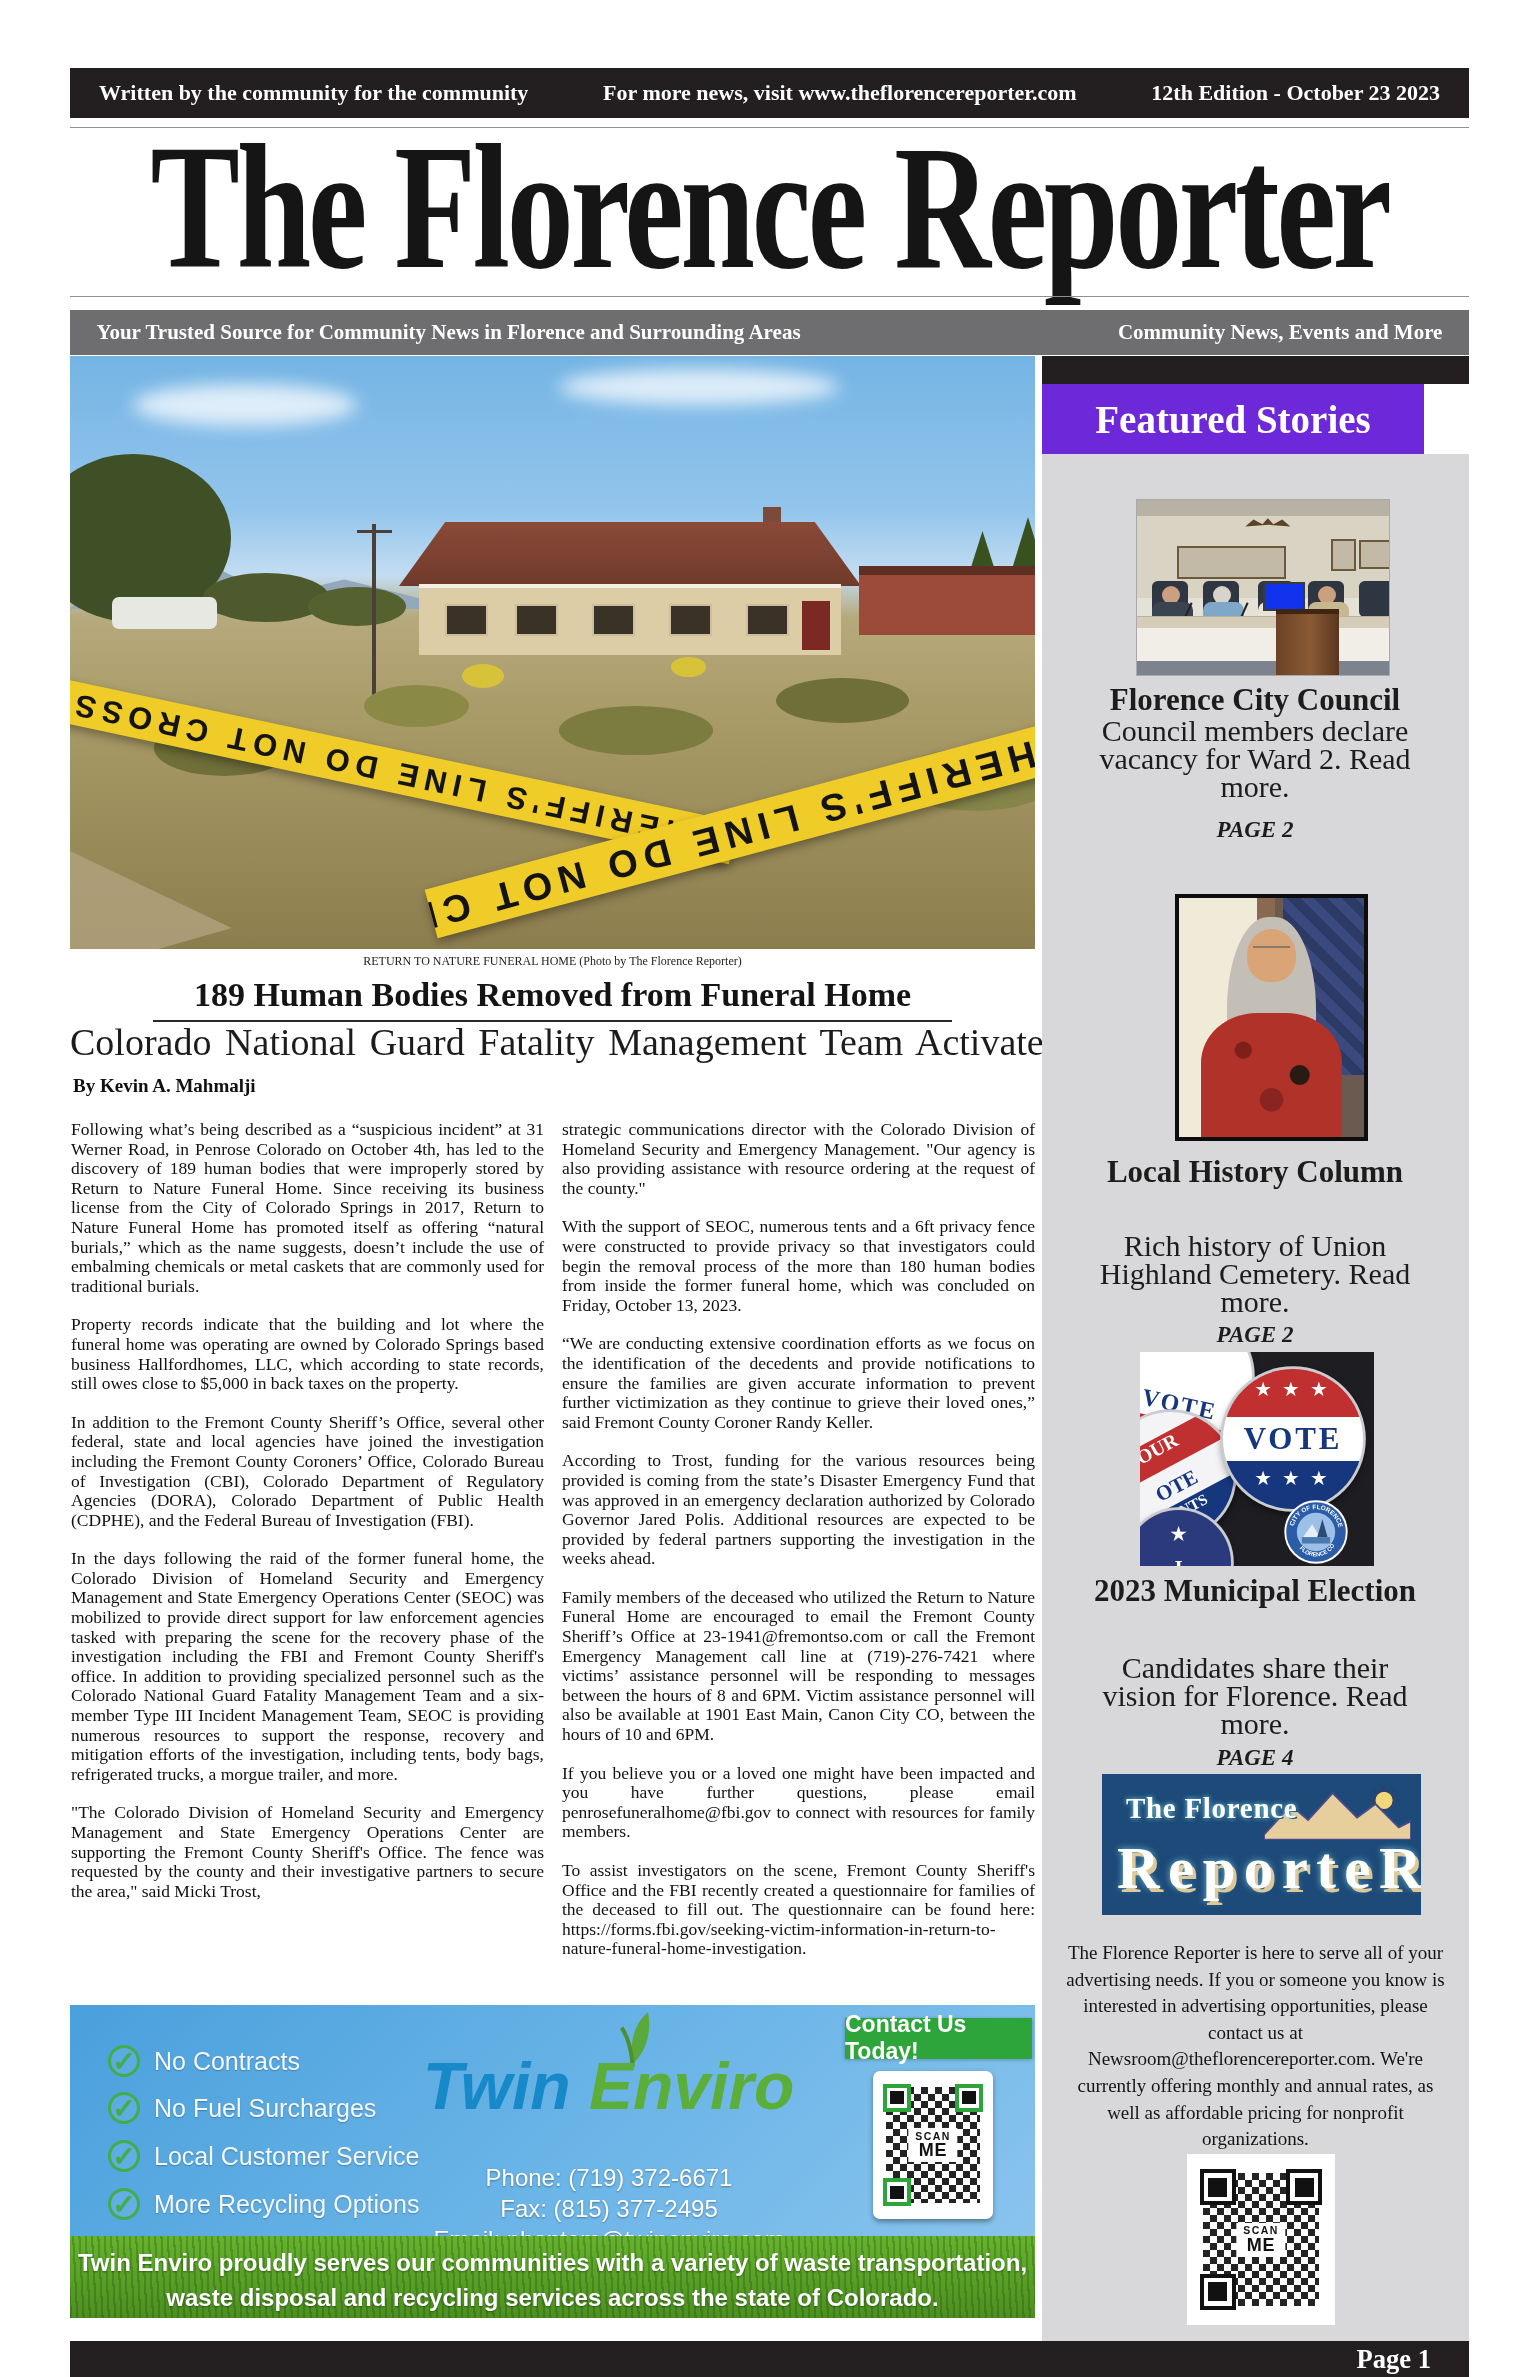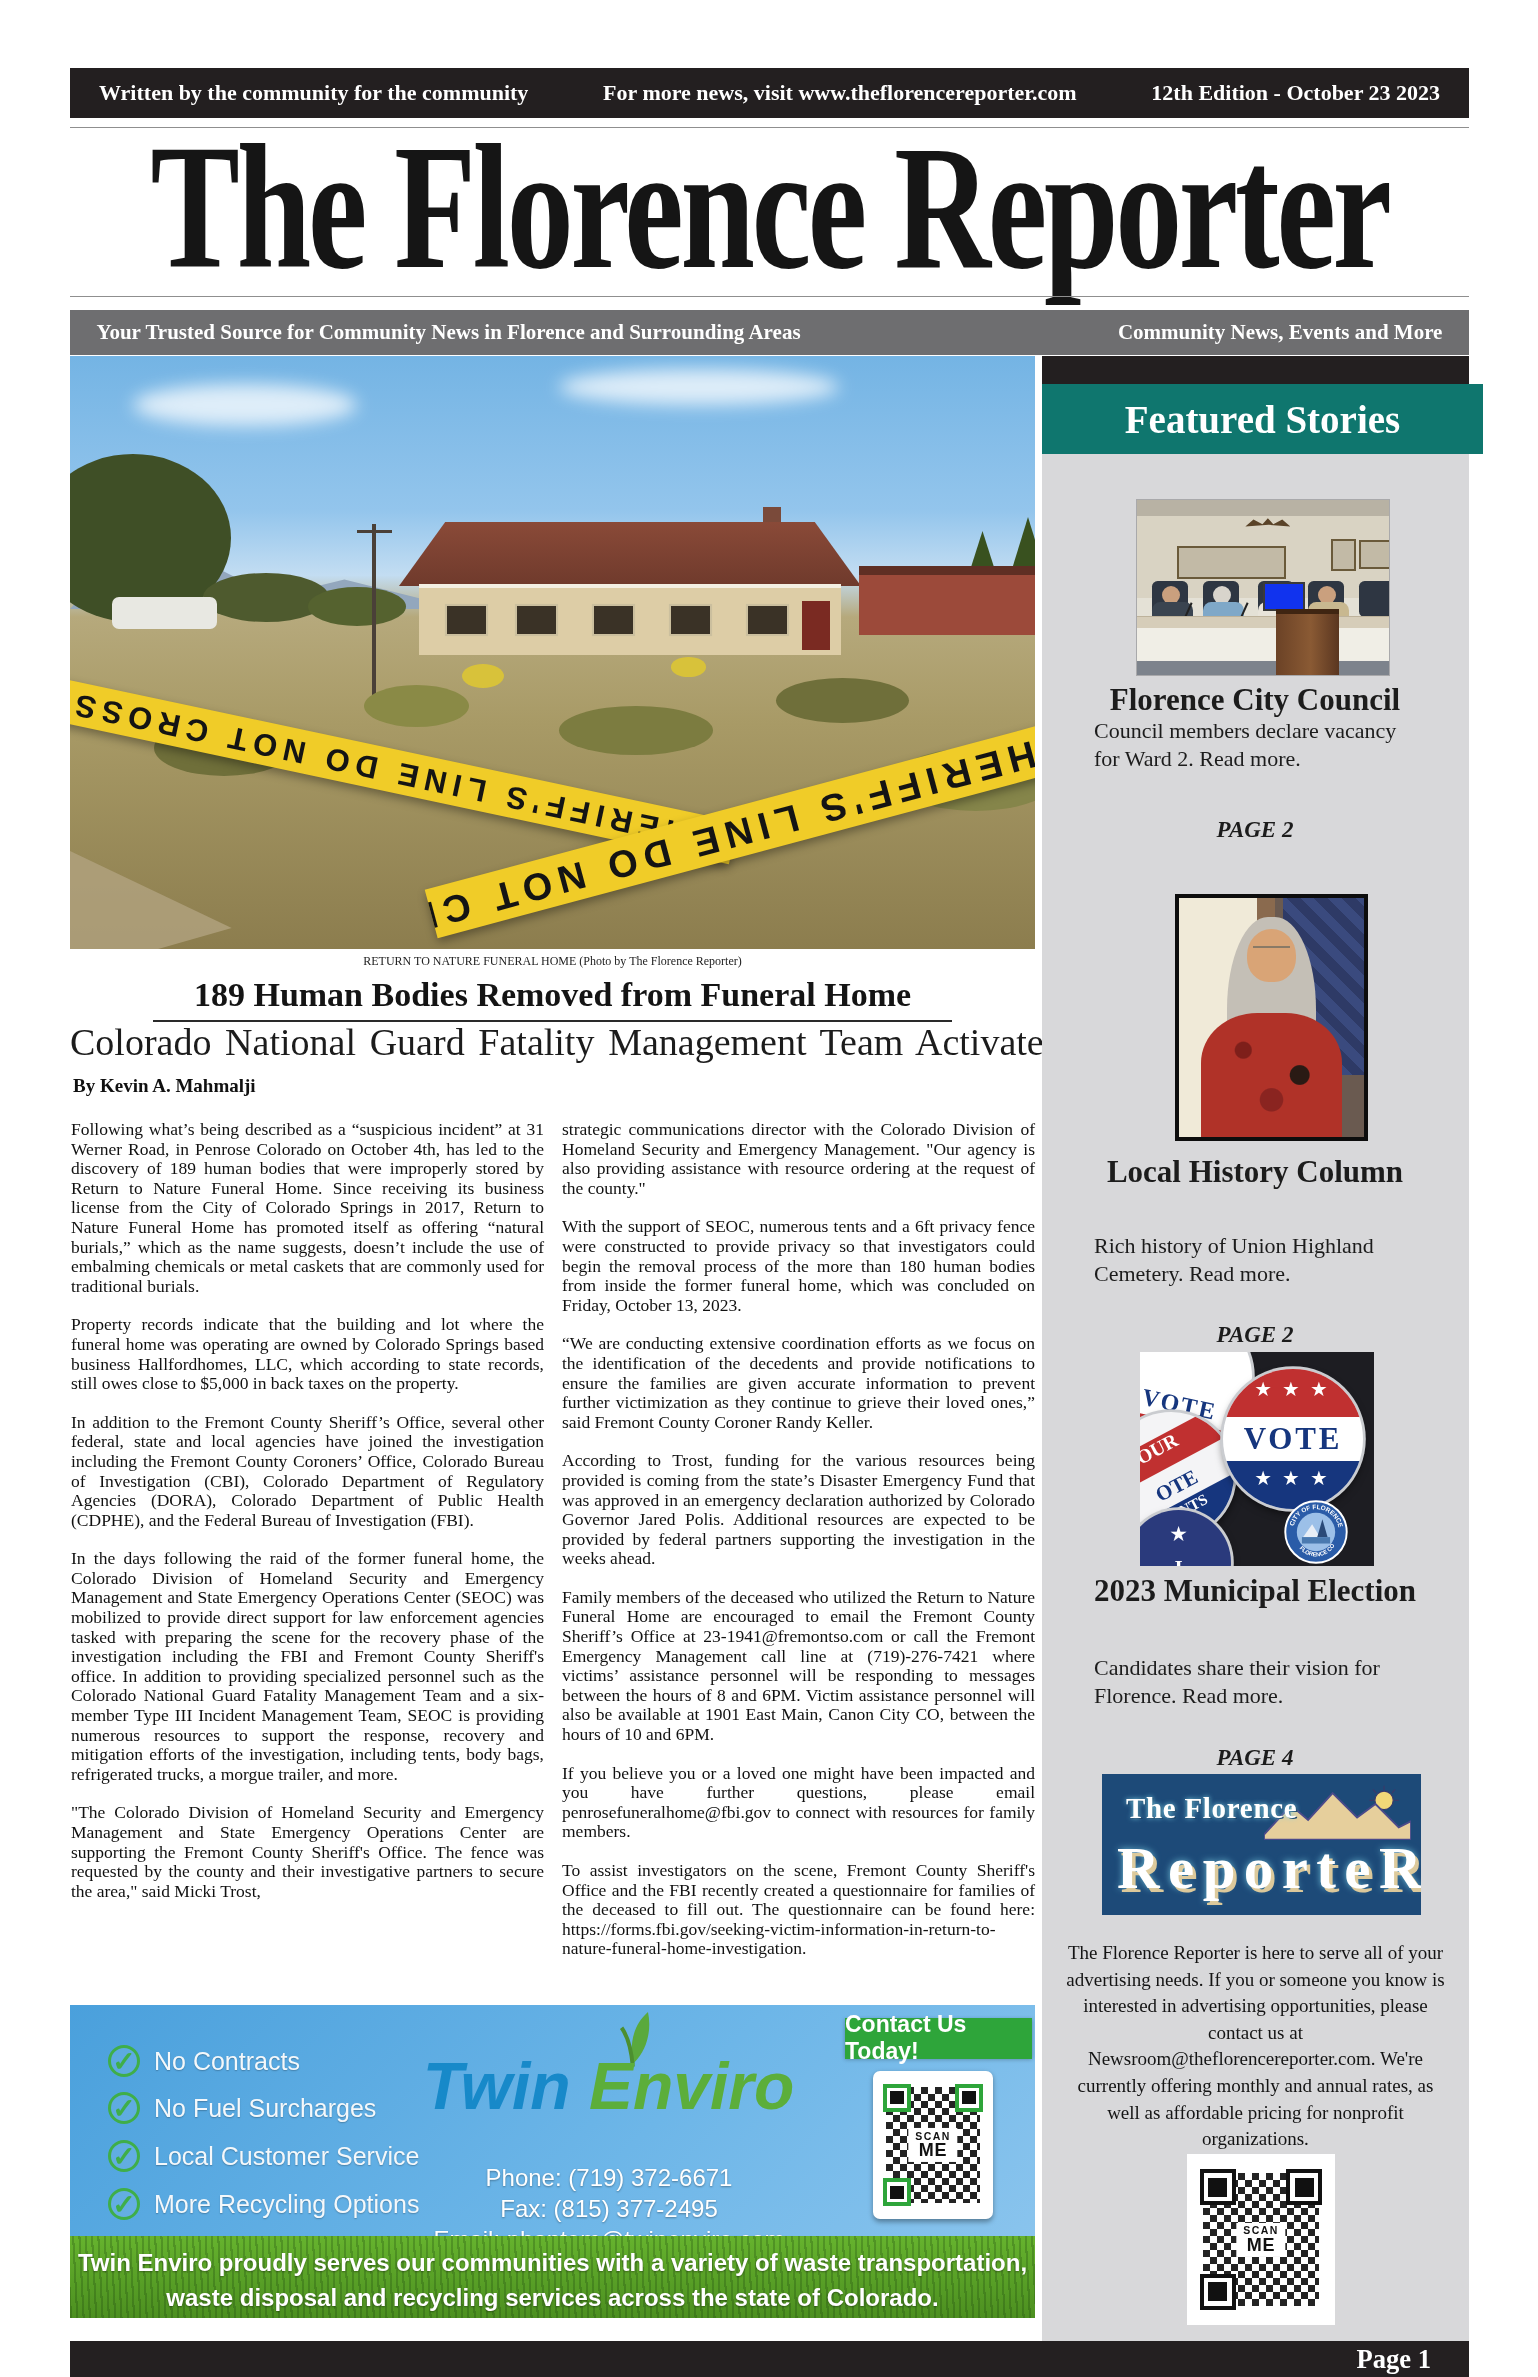--- a/index.html
+++ b/index.html
@@ -60,27 +60,27 @@
       font-size:38px;color:#1c1c1c;word-spacing:4.2px;white-space:nowrap;}
   .byline{position:absolute;left:73px;top:1075px;font-size:19px;font-weight:bold;color:#111;}
 
   .col{position:absolute;top:1120px;width:473px;font-size:17.5px;line-height:19.6px;text-align:justify;color:#111;}
   .col p{margin:0 0 19px 0;word-break:break-word;}
   .col1{left:71px;}
   .col2{left:562px;}
 
   
   .sb-black{position:absolute;left:1042px;top:356px;width:427px;height:28px;background:#231f20;}
-  .sb-header{position:absolute;left:1042px;top:384px;width:441px;height:70px;background:#0f766e;
+  .sb-header{position:absolute;left:1042px;top:384px;width:382px;height:70px;background:#6d28d9;
              display:flex;align-items:center;justify-content:center;}
   .sb-header span{color:#fff;font-weight:bold;font-size:39px;}
   .sb-panel{position:absolute;left:1042px;top:454px;width:427px;height:1887px;background:#d8d8da;}
   .sb-title{position:absolute;left:1059px;width:392px;text-align:center;font-weight:bold;font-size:31px;
             line-height:35px;color:#1c1c1c;}
-  .sb-blurb{position:absolute;left:1094px;width:322px;text-align:left;font-size:22px;line-height:28px;color:#1c1c1c;}
+  .sb-blurb{position:absolute;left:1094px;width:322px;text-align:center;font-size:30px;line-height:28px;color:#1c1c1c;}
   .sb-page{position:absolute;left:1059px;width:392px;text-align:center;font-size:23px;font-weight:bold;
            font-style:italic;color:#1c1c1c;}
 
   
   .s1{position:absolute;left:1136px;top:499px;width:252px;height:175px;overflow:hidden;border:1.4px solid #a9a9ab;
       background:linear-gradient(#b8b2a4 0 9%,#d9d3c3 9% 56%,#e4e1d6 56% 92%,#7d838c 92% 100%);}
   .s1-eagle{position:absolute;left:43%;top:10%;width:45px;height:14px;background:#5a4328;
       clip-path:polygon(0 65%,18% 15%,38% 48%,50% 5%,62% 48%,82% 15%,100% 65%,52% 52%);}
   .s1-frame{position:absolute;border:2.8px solid #6a5a3a;background:#c2baa6;}
   .s1-chair{position:absolute;top:46%;width:36px;height:36px;background:#2e3642;border-radius:5.6px;}

